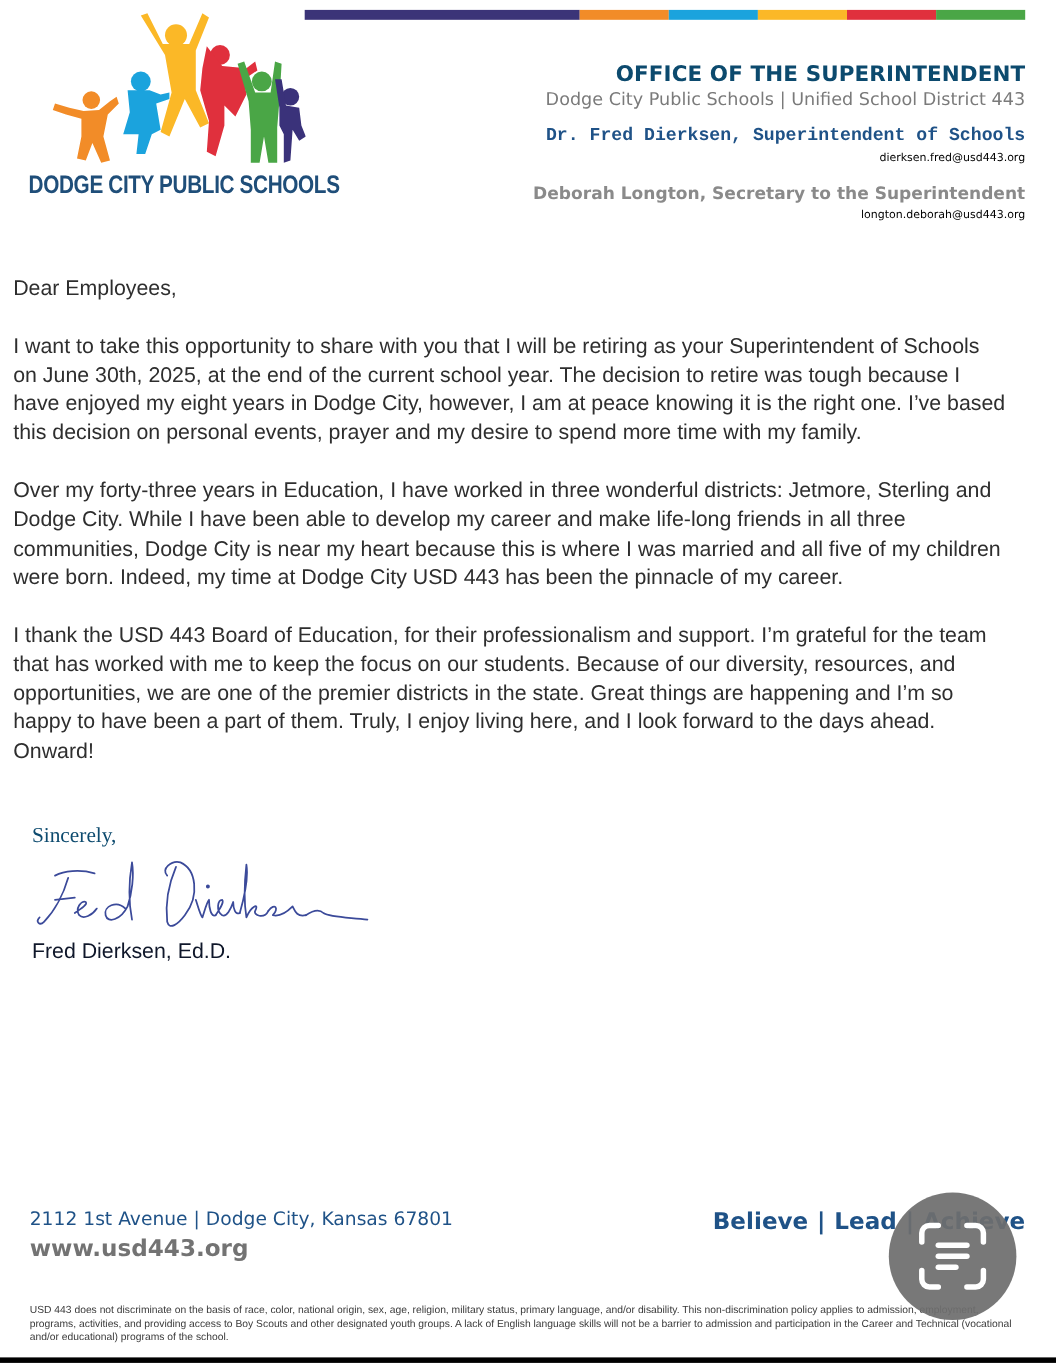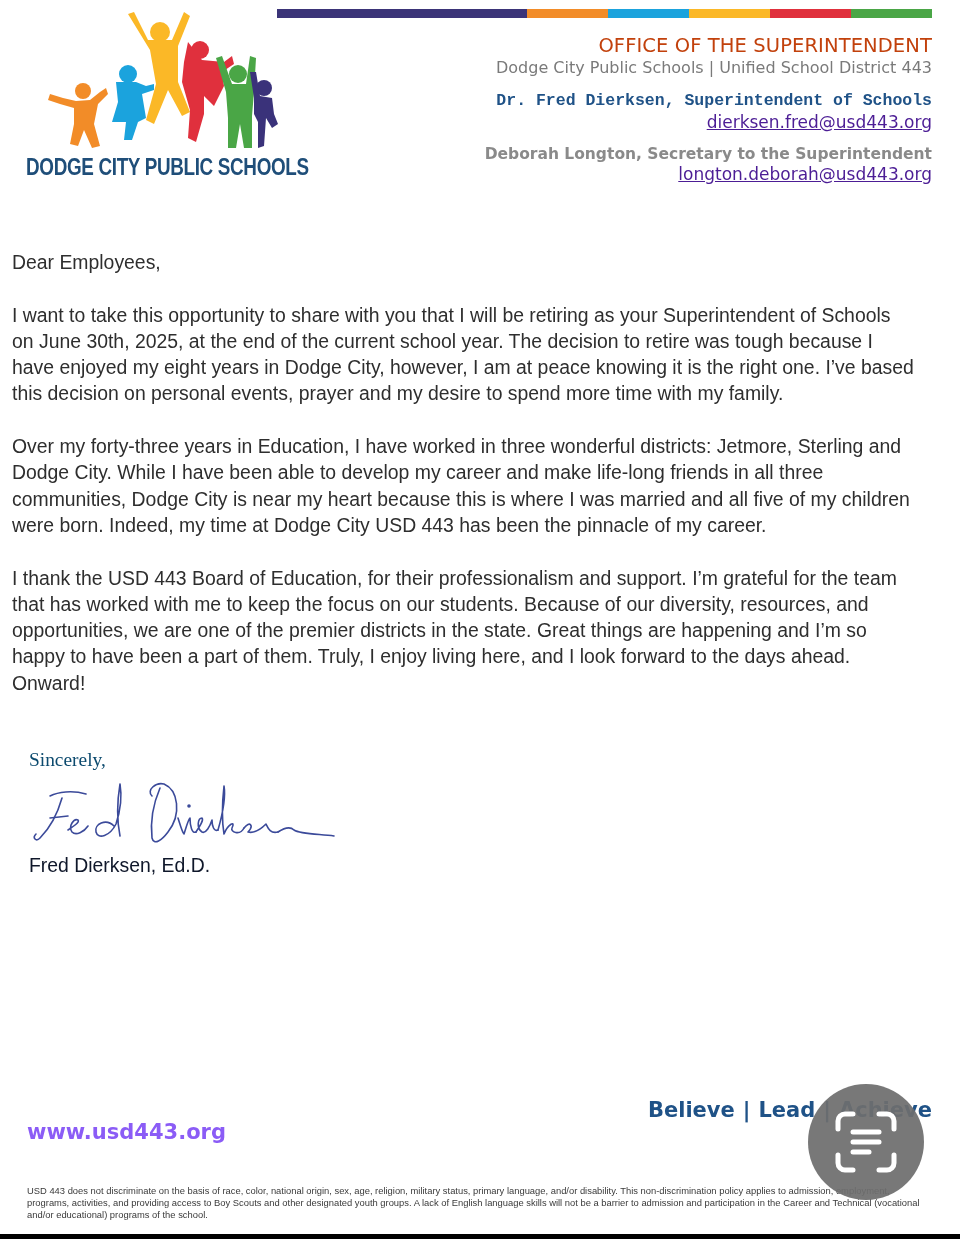--- a/index.html
+++ b/index.html
@@ -10,37 +10,37 @@
   .logo { position: absolute; left: 20px; top: 6px; width: 260px; height: 180px; }
   .logo svg { position: absolute; left: 8px; top: 0; }
   .logo-text { position: absolute; left: 6px; top: 148px; font-family: "Liberation Sans", sans-serif; font-weight: bold; font-size: 23px; color: #1f4e79; letter-spacing: -0.4px; transform: scaleX(0.82); transform-origin: left top; white-space: nowrap; }
 
   
   .color-bar { position: absolute; left: 277px; top: 9px; width: 655px; height: 9px; display: flex; }
   .color-bar span { display: block; height: 100%; }
 
   
   .header-right { position: absolute; right: 28px; top: 34px; text-align: right; }
-  .office-title { font-family: "DejaVu Sans", sans-serif; font-weight: normal; font-size: 19.5px; color: #c2410c; letter-spacing: 0.1px; line-height: 24px; }
+  .office-title { font-family: "DejaVu Sans", sans-serif; font-weight: bold; font-size: 19.5px; color: #0c4a6e; letter-spacing: 0.1px; line-height: 24px; margin-top: 22px; }
   .district-line { font-size: 16px; color: #7a7a7a; line-height: 20px; }
   .supt-name { margin-top: 12px; font-weight: bold; font-size: 16.5px; color: #1f5287; line-height: 22px; font-family: Liberation Mono, monospace; }
-  .email { font-size: 17px; color: #4c1d95; line-height: 20px; text-decoration: underline; }
+  .email { font-size: 10px; color: #000000; line-height: 20px; }
   .secretary-name { margin-top: 12px; font-weight: bold; font-size: 15.5px; color: #8a8a8a; line-height: 20px; }
 
   
   .letter { position: absolute; left: 12px; top: 249px; width: 905px; font-family: "Liberation Sans", sans-serif; font-size: 19.4px; line-height: 26.3px; color: #2e2e2e; }
   .letter p { margin-bottom: 26.3px; }
   .letter .salutation { margin-bottom: 26.3px; }
   .closing { position: absolute; left: 29px; top: 749px; font-family: Liberation Serif, serif; font-size: 19.4px; color: #0c4a6e; text-align: right; }
   .signature { position: absolute; left: 28px; top: 776px; }
   .signer-name { position: absolute; left: 29px; top: 854px; font-family: "Liberation Sans", sans-serif; font-size: 19.4px; color: #0f172a; }
 
   
   .footer-address { position: absolute; left: 27px; top: 1098px; font-size: 17px; color: #1f5287; line-height: 23px; }
-  .footer-web { font-weight: bold; font-size: 21px; line-height: 28px; margin-top: 20px; color: #8b5cf6; }
+  .footer-web { font-weight: bold; font-size: 21px; line-height: 28px; margin-top: 0; color: #737373; }
   .motto { position: absolute; right: 28px; top: 1098px; font-weight: bold; font-size: 21px; color: #1f5287; white-space: nowrap; }
   .motto .sep { margin: 0 8px; }
   .disclaimer { position: absolute; left: 27px; top: 1185px; width: 905px; font-family: "Liberation Sans", sans-serif; font-size: 9.4px; line-height: 12px; color: #3a3a3a; }
 
   .bottom-strip { position: absolute; left: 0; bottom: 0; width: 960px; height: 5px; background: #000; }
 
   
   .scan-button { position: absolute; left: 808px; top: 1084px; width: 116px; height: 116px; border-radius: 50%; background: rgba(110,110,110,0.93); display: flex; align-items: center; justify-content: center; cursor: pointer; }
 </style>
 </head>
@@ -128,20 +128,21 @@
       <path d="M190 54 C194 40, 198 22, 196 10 C194 28, 194 46, 196 58 C200 48, 208 44, 204 52 C202 56, 212 60, 216 52"></path>
       <path d="M216 52 C222 44, 226 50, 220 56 C228 58, 236 50, 238 48 C240 52, 242 58, 250 56"></path>
       <path d="M250 56 C256 52, 262 50, 266 54 C272 58, 290 58, 306 60"></path>
     </g>
   </svg>
 </div>
 
 <div class="signer-name">Fred Dierksen, Ed.D.</div>
 
 <div class="footer-address">
+  <div>2112 1st Avenue  |  Dodge City, Kansas 67801</div>
   <div class="footer-web">www.usd443.org</div>
 </div>
 
 <div class="motto">
   <span>Believe</span><span class="sep">|</span><span>Lead</span><span class="sep">|</span><span>Achieve</span>
 </div>
 
 <div class="disclaimer">USD 443 does not discriminate on the basis of race, color, national origin, sex, age, religion, military status, primary language, and/or disability. This non-discrimination policy applies to admission, employment, programs, activities, and providing access to Boy Scouts and other designated youth groups. A lack of English language skills will not be a barrier to admission and participation in the Career and Technical (vocational and/or educational) programs of the school.</div>
 
 <div class="scan-button">

